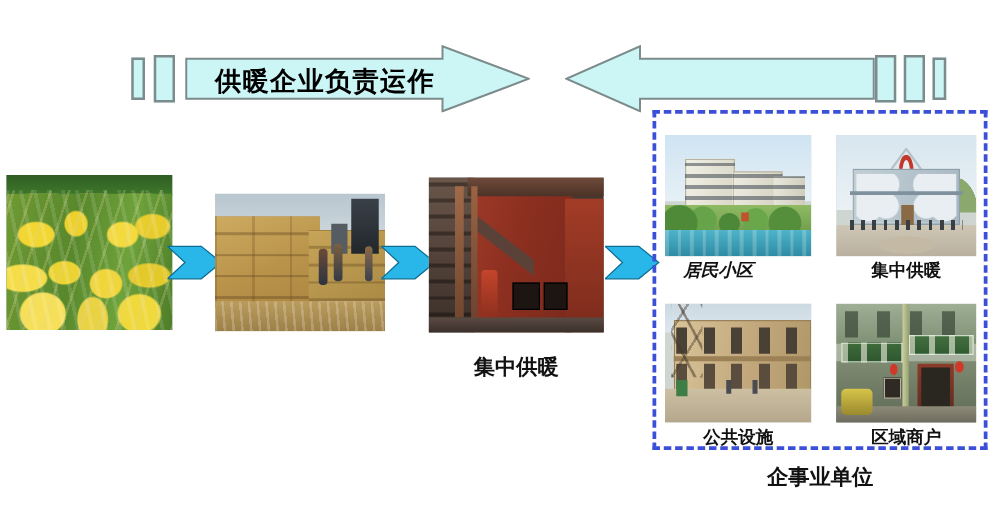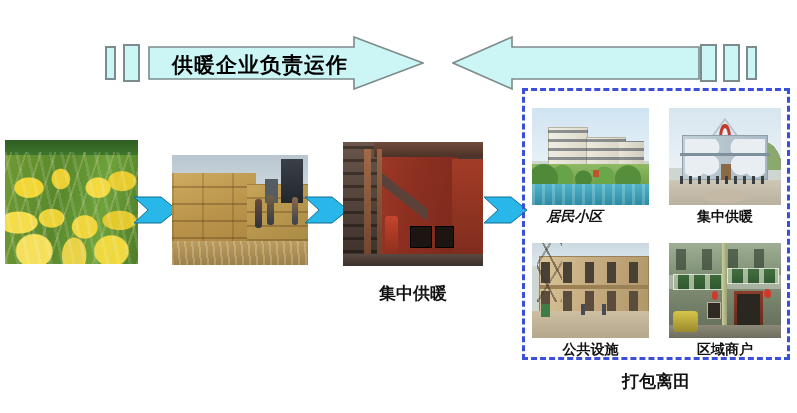--- a/index.html
+++ b/index.html
@@ -423,15 +423,15 @@
       <div class="shop-doorin"></div>
       <div class="shop-lant1"></div>
       <div class="shop-lant2"></div>
       <div class="shop-board"></div>
       <div class="shop-ground"></div>
       <div class="shop-bike"></div>
     </div>
   </div>
   <div class="caption small" style="left:669px;top:341px;width:112px;">区域商户</div>
 
-  <div class="caption" style="left:522px;top:370px;width:268px;">打包离田</div>
+  <div class="caption" style="left:522px;top:370px;width:268px;">企事业单位</div>
 
 </div>
 
 </body></html>

